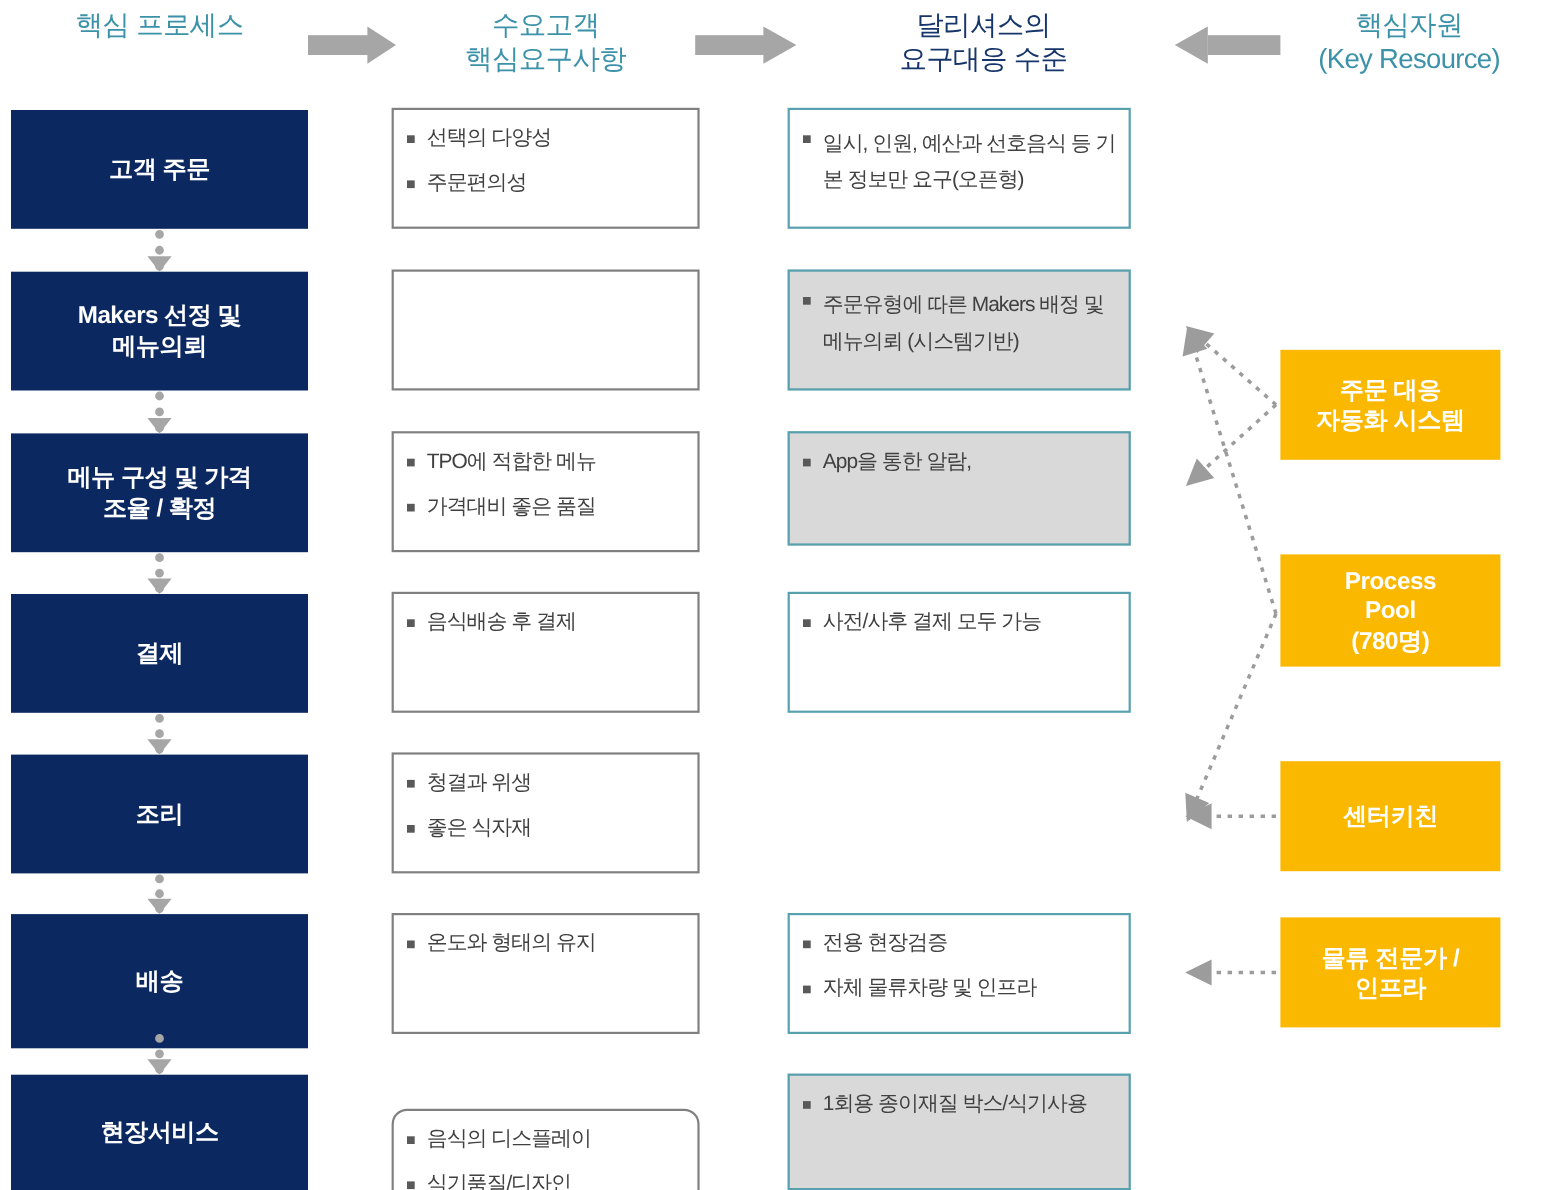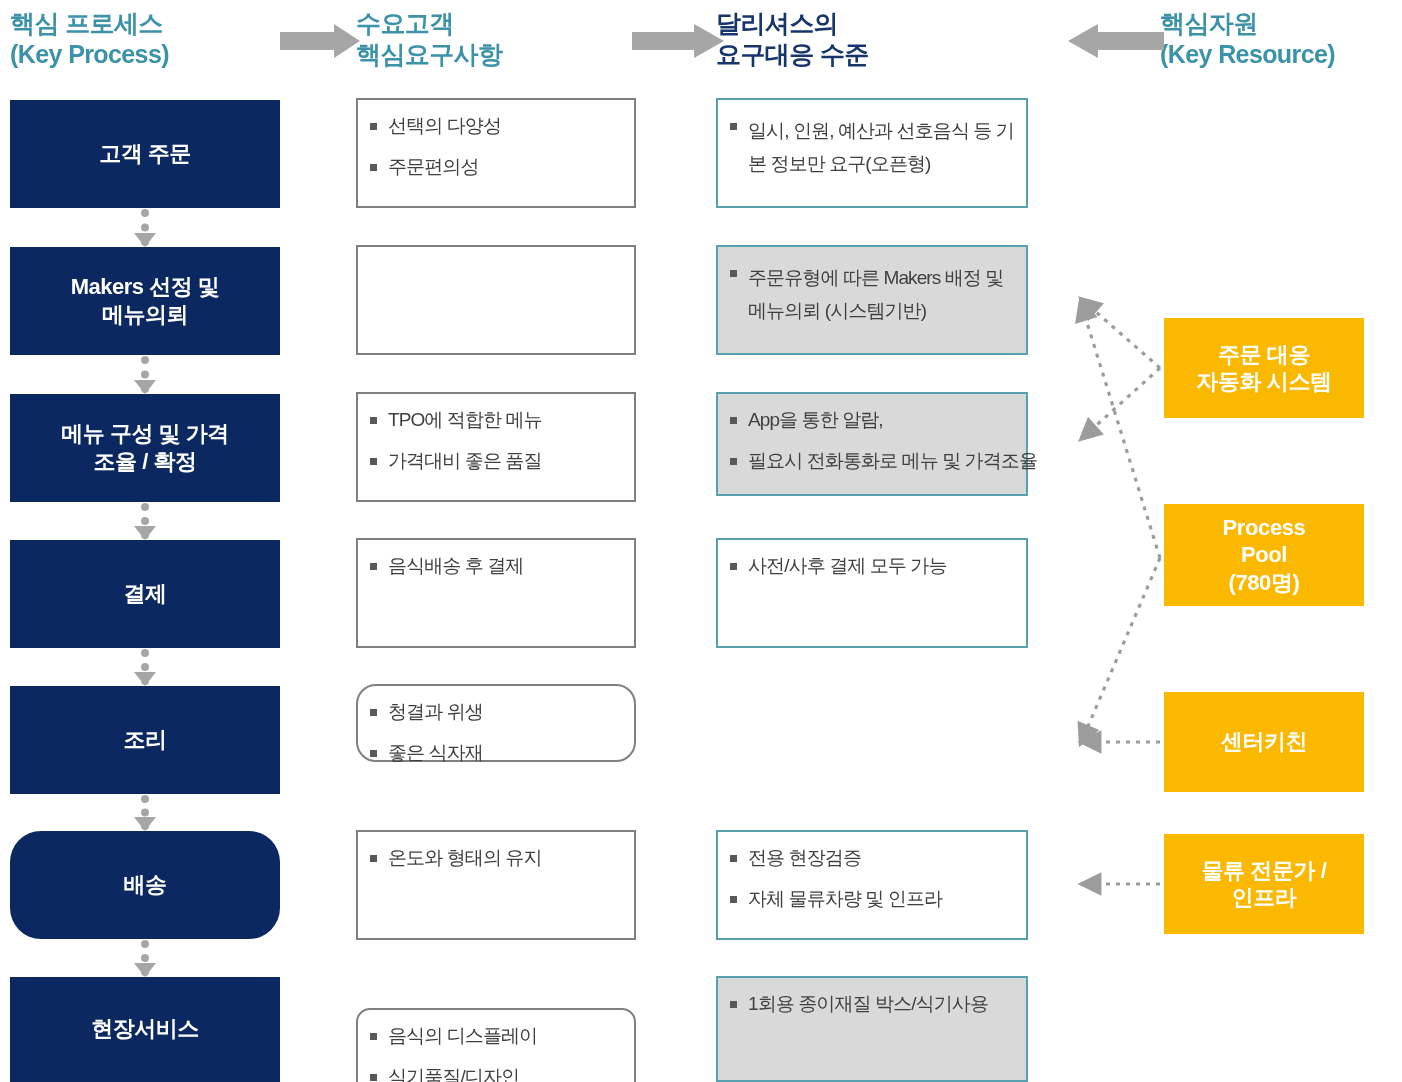--- a/index.html
+++ b/index.html
@@ -12,21 +12,22 @@
     width: 1402px; height: 1082px;
     font-family: "Liberation Sans", "DejaVu Sans", sans-serif;
     position: relative;
     overflow: hidden;
   }
   #canvas { position: relative; width: 1402px; height: 1082px; }
 
   
   .hdr {
     position: absolute;
-    font-weight: bold;
+    text-align: center;
+    font-weight: normal;
     line-height: 1.22;
     letter-spacing: -0.6px;
   }
   .hdr .l1, .hdr .l2 { display: block; white-space: nowrap; }
   .hdr-teal { color: #3c92a8; font-size: 25px; }
   .hdr-navy { color: #16356b; font-size: 25px; }
 
   #hdr-key-process { left: 10px;   top: 8px; width: 270px; }
   #hdr-demand      { left: 356px;  top: 8px; width: 280px; }
   #hdr-response    { left: 716px;  top: 8px; width: 356px; }
@@ -144,21 +145,20 @@
     pointer-events: none;
   }
 </style>
 </head>
 <body>
 
 <div id="canvas">
 
   <div class="hdr hdr-teal" id="hdr-key-process">
     <span class="l1">핵심 프로세스</span>
-    <span class="l2">(Key Process)</span>
   </div>
   <div class="hdr hdr-teal" id="hdr-demand">
     <span class="l1">수요고객</span>
     <span class="l2">핵심요구사항</span>
   </div>
   <div class="hdr hdr-navy" id="hdr-response">
     <span class="l1">달리셔스의</span>
     <span class="l2">요구대응 수준</span>
   </div>
   <div class="hdr hdr-teal" id="hdr-key-res">
@@ -193,21 +193,21 @@
       <span>메뉴 구성 및 가격</span><br>
       <span>조율 / 확정</span>
     </span>
   </div>
   <div class="proc-box" style="top:540px;height:108px;">
     <span class="txt">결제</span>
   </div>
   <div class="proc-box" style="top:686px;height:108px;">
     <span class="txt">조리</span>
   </div>
-  <div class="proc-box" style="top:831px;height:108px;border-radius:31px;">
+  <div class="proc-box" style="top:831px;height:122px;">
     <span class="txt">배송</span>
   </div>
   <div class="proc-box" style="top:977px;height:105px;">
     <span class="txt">현장서비스</span>
   </div>
 
   <div class="vconn" style="top:209px;height:37px;">
     <div class="dots"></div>
     <div class="ahead"></div>
   </div>
@@ -245,21 +245,21 @@
     <ul class="bullets">
       <li>TPO에 적합한 메뉴</li>
       <li>가격대비 좋은 품질</li>
     </ul>
   </div>
   <div class="req-box" style="top:538px;height:110px;">
     <ul class="bullets">
       <li>음식배송 후 결제</li>
     </ul>
   </div>
-  <div class="req-box" style="top:684px;height:78px;border-radius:20px;">
+  <div class="req-box" style="top:684px;height:110px;">
     <ul class="bullets">
       <li>청결과 위생</li>
       <li>좋은 식자재</li>
     </ul>
   </div>
   <div class="req-box" style="top:830px;height:110px;">
     <ul class="bullets">
       <li>온도와 형태의 유지</li>
     </ul>
   </div>
@@ -276,21 +276,20 @@
     </ul>
   </div>
   <div class="resp-box grey" style="top:245px;height:110px;">
     <ul class="bullets">
       <li class="wrap">주문유형에 따른 Makers 배정 및 메뉴의뢰 (시스템기반)</li>
     </ul>
   </div>
   <div class="resp-box grey" style="top:392px;height:104px;">
     <ul class="bullets">
       <li>App을 통한 알람,</li>
-      <li>필요시 전화통화로 메뉴 및 가격조율</li>
     </ul>
   </div>
   <div class="resp-box white" style="top:538px;height:110px;">
     <ul class="bullets">
       <li>사전/사후 결제 모두 가능</li>
     </ul>
   </div>
   <div class="resp-box white" style="top:830px;height:110px;">
     <ul class="bullets">
       <li>전용 현장검증</li>

